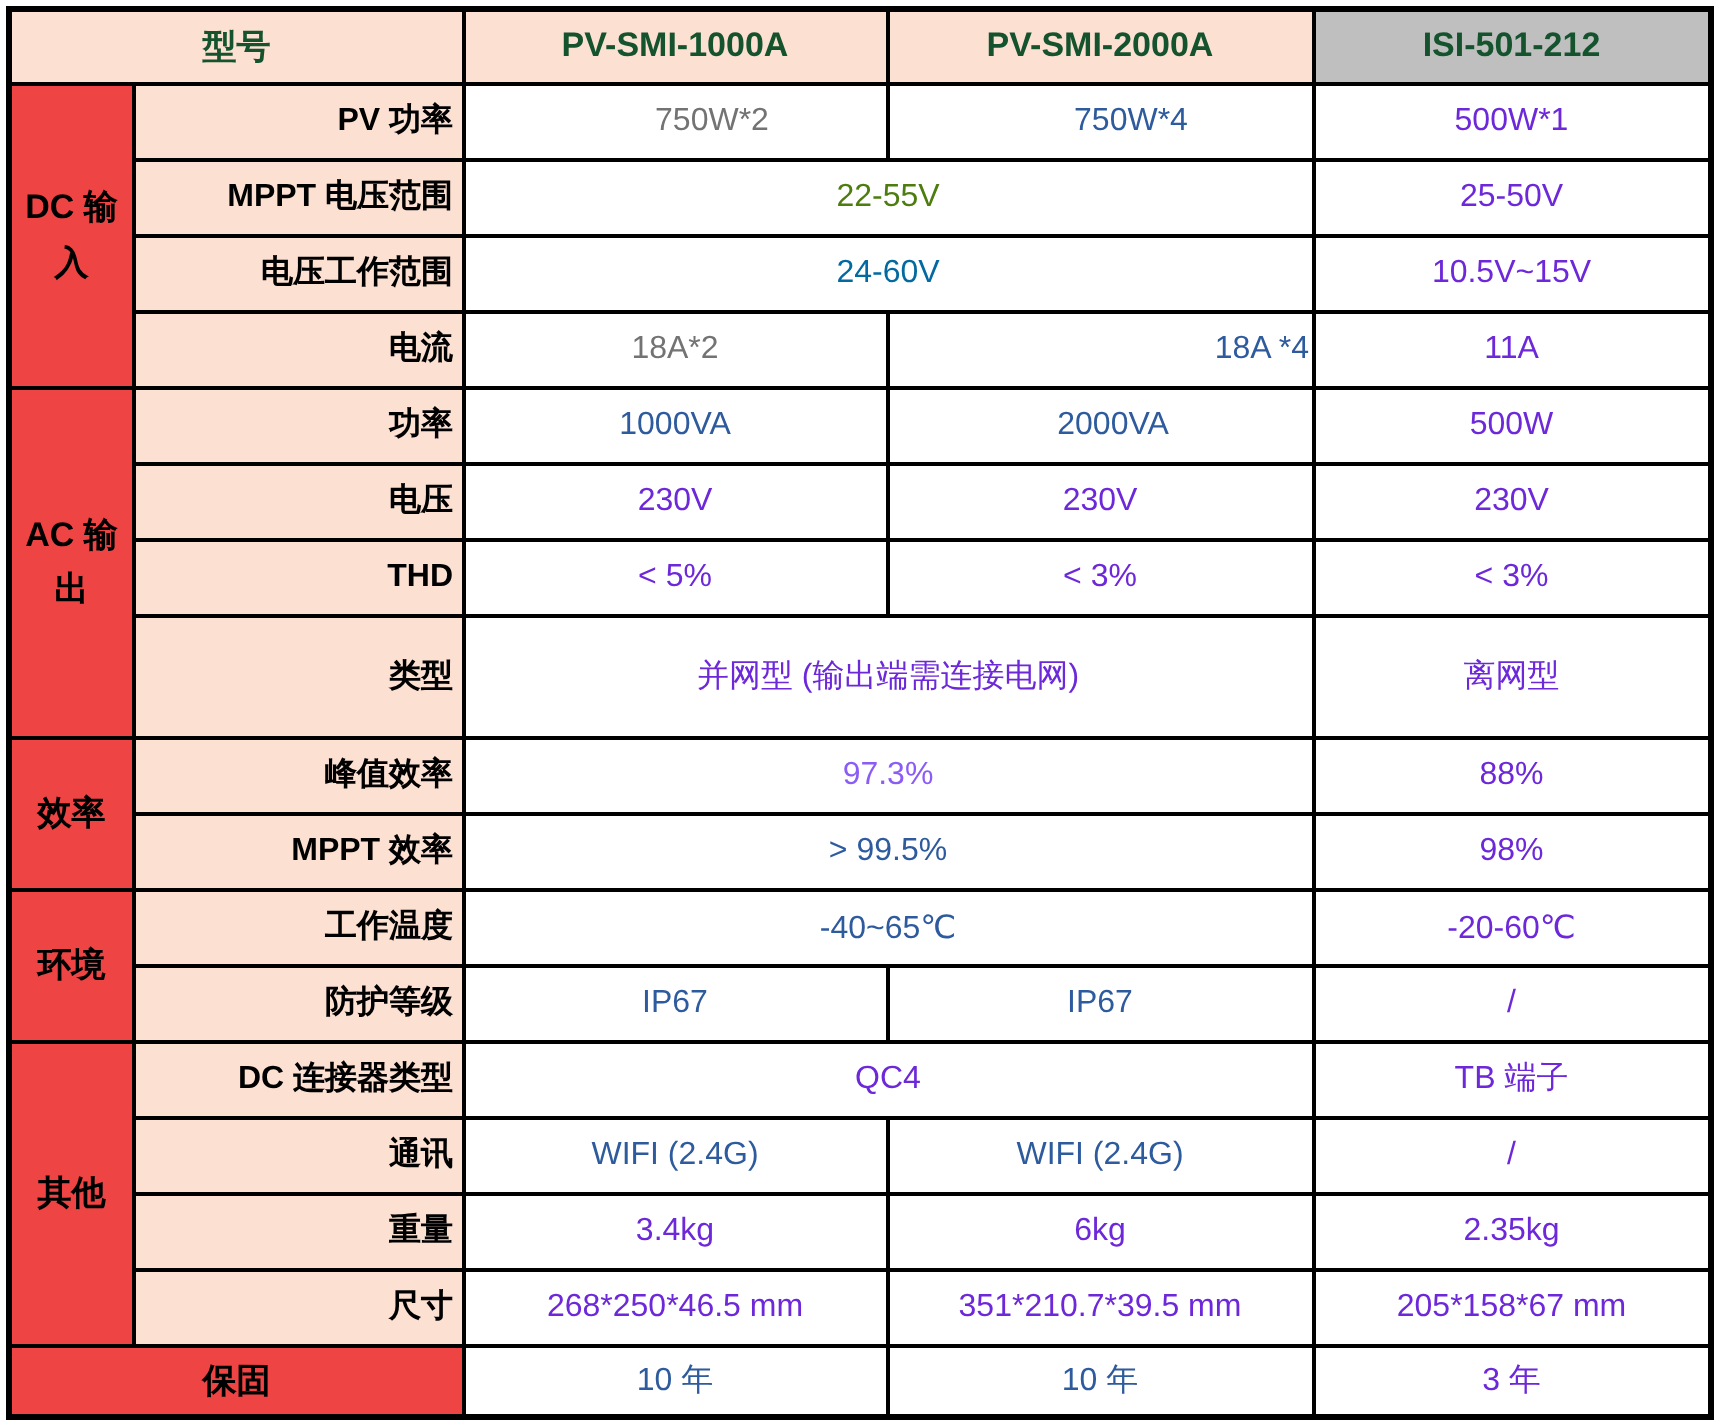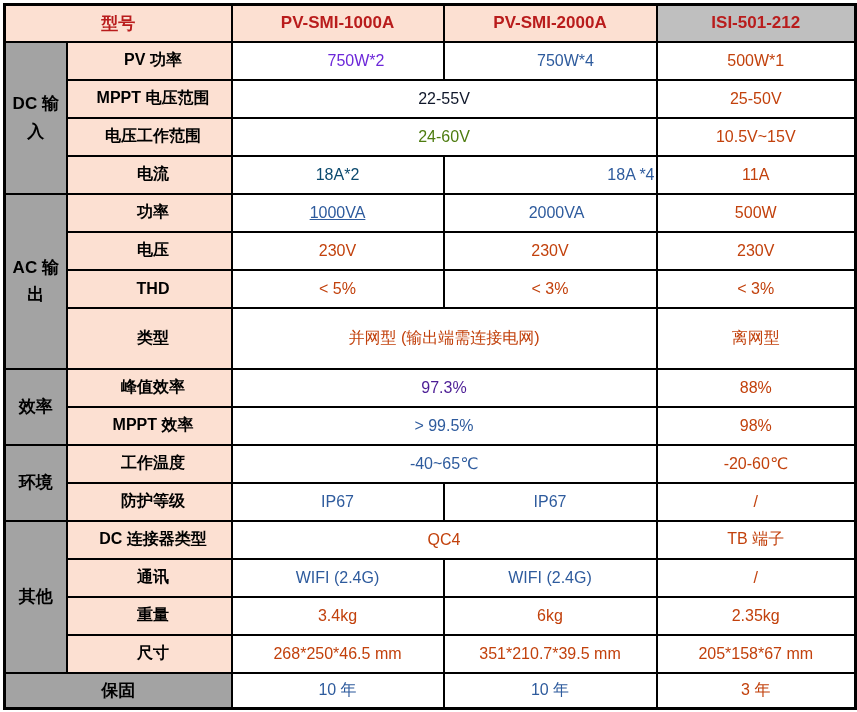--- a/index.html
+++ b/index.html
@@ -21,46 +21,46 @@
     vertical-align: middle;
   }
   tr.hh  { height: 37px; }
   tr.h38 { height: 38px; }
   tr.h61 { height: 61px; padding-left: 20px; }
   tr.h40 { height: 36px; border-radius: 18px; }
   .model-cell {
     background: #FCE0D2;
     font-weight: bold;
     font-size: 17px;
-    color: #b91c1c;
+    color: #14532d;
     text-align: center;
   }
   .model-cell.gray { background: #BFBFBF; }
   .section-cell {
-    background: #a3a3a3;
+    background: #ef4444;
     font-weight: bold;
     font-size: 17px;
     color: #000;
     text-align: center;
     line-height: 1.6;
     padding: 0 4px;
   }
   .label-cell {
     background: #FCE0D2;
     font-weight: bold;
     font-size: 16px;
     color: #000;
-    text-align: center;
+    text-align: right;
     padding: 0 4px 0 12px;
     white-space: nowrap;
   }
   .value-cell {
     background: #ffffff;
     font-size: 16px;
-    color: #c2410c;
+    color: #6d28d9;
     text-align: center;
     font-weight: normal;
   }
 </style>
 </head>
 <body>
 
 <table class="spec-table">
   <colgroup>
     <col style="width:62px">
@@ -74,45 +74,45 @@
       <tr class="hh">
     <td class="model-cell" colspan="2">型号</td>
     <td class="model-cell">PV-SMI-1000A</td>
     <td class="model-cell">PV-SMI-2000A</td>
     <td class="model-cell gray">ISI-501-212</td>
   </tr>
 
   <tr class="h38">
     <td class="section-cell" rowspan="4">DC 输入</td>
     <td class="label-cell">PV 功率</td>
-    <td class="value-cell" style="color: #6d28d9; padding-left: 38px;">750W*2</td>
+    <td class="value-cell" style="color: #737373; padding-left: 38px;">750W*2</td>
     <td class="value-cell" style="color: rgb(46, 91, 157); padding-left: 32px;">750W*4</td>
     <td class="value-cell">500W*1</td>
   </tr>
   <tr class="h38">
     <td class="label-cell">MPPT 电压范围</td>
-    <td class="value-cell" colspan="2" style="color: #0f172a;">22-55V</td>
+    <td class="value-cell" colspan="2" style="color: #4d7c0f;">22-55V</td>
     <td class="value-cell">25-50V</td>
   </tr>
   <tr class="h38">
     <td class="label-cell">电压工作范围</td>
-    <td class="value-cell" colspan="2" style="color: #4d7c0f;">24-60V</td>
+    <td class="value-cell" colspan="2" style="color: #0369a1;">24-60V</td>
     <td class="value-cell">10.5V~15V</td>
   </tr>
   <tr class="h38">
     <td class="label-cell">电流</td>
-    <td class="value-cell" style="color: #0c4a6e;">18A*2</td>
+    <td class="value-cell" style="color: #737373;">18A*2</td>
     <td class="value-cell" style="color: rgb(46, 91, 157); text-align: right;">18A *4</td>
     <td class="value-cell">11A</td>
   </tr>
 
   <tr class="h38">
     <td class="section-cell" rowspan="4">AC 输出</td>
     <td class="label-cell">功率</td>
-    <td class="value-cell" style="color: rgb(46, 91, 157); text-decoration: underline;">1000VA</td>
+    <td class="value-cell" style="color: rgb(46, 91, 157);">1000VA</td>
     <td class="value-cell" style="color: rgb(46, 91, 157); padding-left: 14px;">2000VA</td>
     <td class="value-cell">500W</td>
   </tr>
   <tr class="h38">
     <td class="label-cell">电压</td>
     <td class="value-cell">230V</td>
     <td class="value-cell">230V</td>
     <td class="value-cell">230V</td>
   </tr>
   <tr class="h38">
@@ -123,21 +123,21 @@
   </tr>
   <tr class="h61">
     <td class="label-cell">类型</td>
     <td class="value-cell" colspan="2">并网型 (输出端需连接电网)</td>
     <td class="value-cell">离网型</td>
   </tr>
 
   <tr class="h38">
     <td class="section-cell" rowspan="2">效率</td>
     <td class="label-cell">峰值效率</td>
-    <td class="value-cell" colspan="2" style="color: #4c1d95; margin-top: 34px;">97.3%</td>
+    <td class="value-cell" colspan="2" style="color: #8b5cf6; margin-top: 34px;">97.3%</td>
     <td class="value-cell">88%</td>
   </tr>
   <tr class="h38">
     <td class="label-cell">MPPT 效率</td>
     <td class="value-cell" colspan="2" style="color: rgb(46, 91, 157); border-radius: 15px;">&gt; 99.5%</td>
     <td class="value-cell">98%</td>
   </tr>
 
   <tr class="h38">
     <td class="section-cell" rowspan="2">环境</td>

